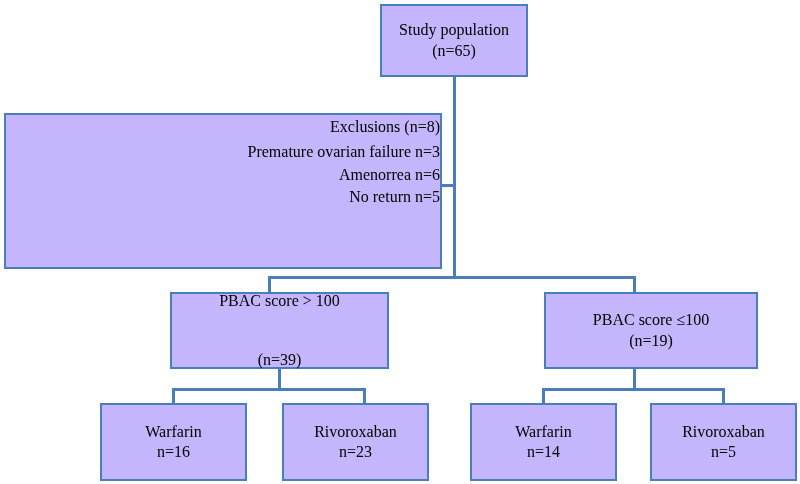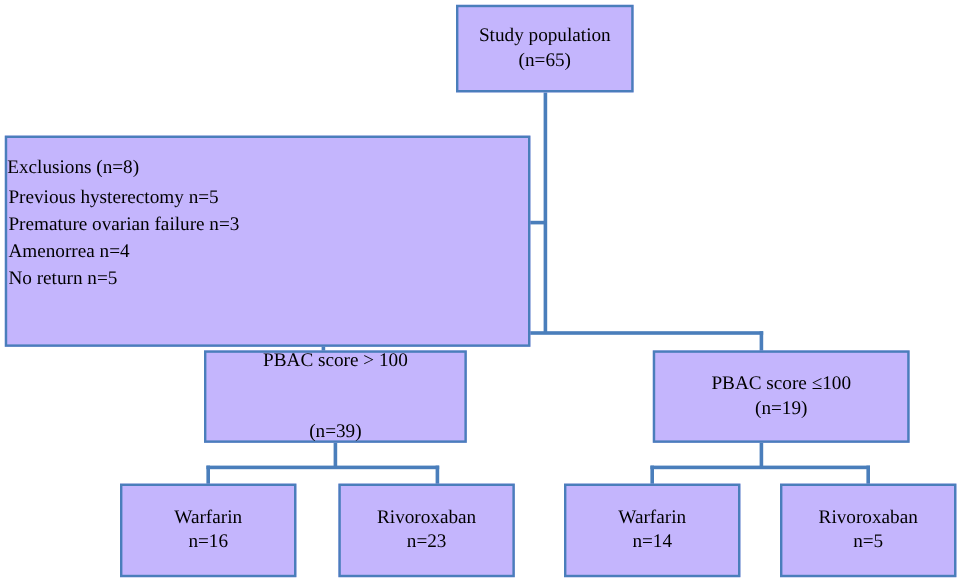--- a/index.html
+++ b/index.html
@@ -41,25 +41,25 @@
     background: #4a7ebb;
     z-index: 1;
   }
   .conn-v { width: 3px; }
   .conn-h { height: 3px; }
 
   
   #box-study      { left: 380px; top: 4px;   width: 148px; height: 73px; }
 
   #box-exclusions {
-    left: 4px; top: 113px; width: 438px; height: 176px;
-    align-items: flex-start;
+    left: 4px; top: 113px; width: 438px; height: 156px;
+    align-items: flex-end;
     justify-content: flex-start;
     text-align: left;
-    padding: 15px 0 0 0;
+    padding: 2px 0 0 0;
   }
   #box-exclusions .title {
     text-align: center;
     display: block;
     margin-bottom: 3px;
   }
   #box-exclusions .item {
     display: block;
     text-align: left;
     padding-left: 1px;
@@ -99,23 +99,22 @@
   <div class="conn-v" style="left:542px; top:388px; height:16px;"></div>
   <div class="conn-v" style="left:722px; top:388px; height:16px;"></div>
 
   <div class="box" id="box-study">
     <span class="line">Study population</span>
     <span class="line">(n=65)</span>
   </div>
 
   <div class="box" id="box-exclusions">
     <span class="title">Exclusions (n=8)</span>
-    <span class="item">Previous hysterectomy n=5</span>
     <span class="item">Premature ovarian failure n=3</span>
-    <span class="item">Amenorrea n=4</span>
+    <span class="item">Amenorrea n=6</span>
     <span class="item">No return n=5</span>
   </div>
 
   <div class="box" id="box-pbac-high">
     <span class="line">PBAC score &gt; 100</span>
     <span class="line">(n=39)</span>
   </div>
 
   <div class="box" id="box-pbac-low">
     <span class="line">PBAC score ≤100</span>

